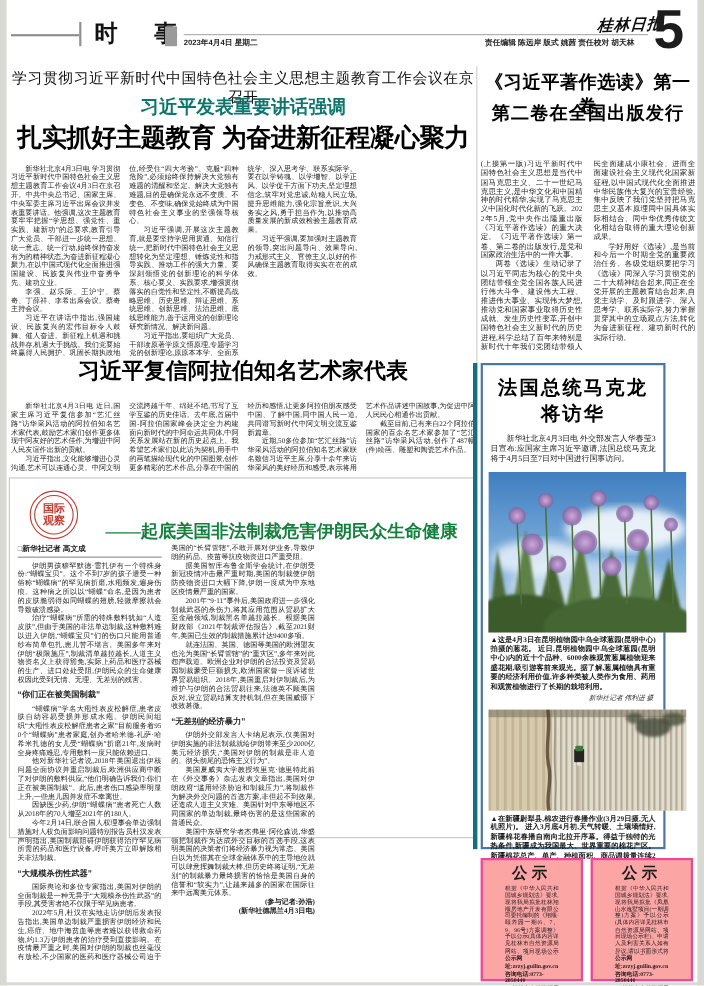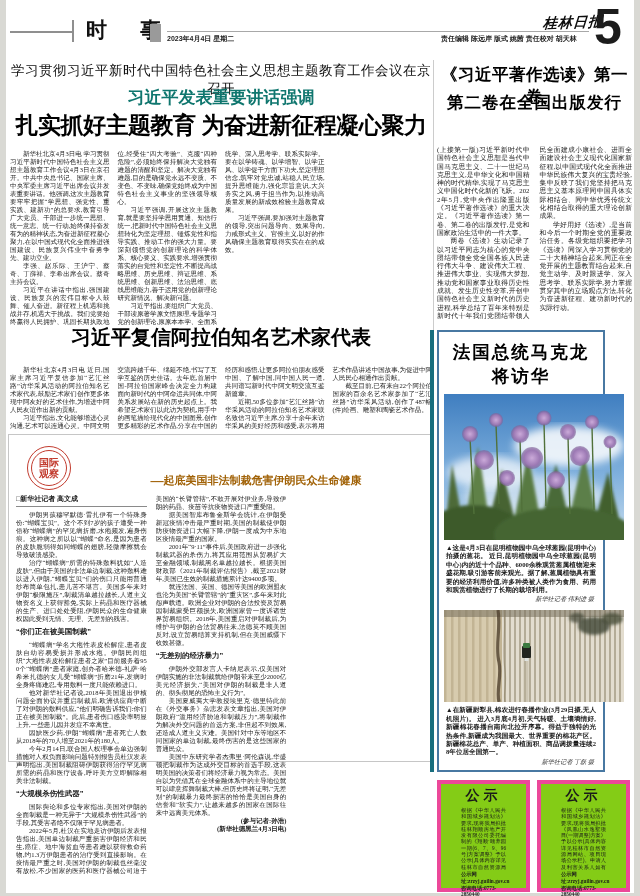--- a/index.html
+++ b/index.html
@@ -55,22 +55,22 @@
 
   
   .intl-box { position:absolute; left:8px; top:434px; width:424px; height:328px; border:1px solid #c6c6c6; background:#fff; }
   .intl-badge { position:absolute; left:18px; top:11px; width:44px; height:44px; border:1px solid #c23b2e;
                 border-radius:50%; display:flex; align-items:center; justify-content:center; }
   .badge-inner { width:36px; height:36px; border:1px solid #c23b2e; border-radius:50%; color:#c23b2e;
                  font-weight:bold; font-size:10px; line-height:11px; text-align:center; display:flex;
                  flex-direction:column; justify-content:center; font-family:"Liberation Sans",sans-serif; }
   .intl-title { position:absolute; left:80px; right:8px; top:8px; text-align:center; font-size:20px;
                 font-weight:bold; letter-spacing:3px; color:#3a3a42; }
-  .intl-subtitle { position:absolute; left:80px; right:8px; top:38px; text-align:center; font-size:11px;
-                   font-weight:bold; font-family:Liberation Mono, monospace; color:#a16207; }
+  .intl-subtitle { position:absolute; left:80px; right:8px; top:38px; text-align:center; font-size:16px;
+                   font-weight:bold; font-family:Liberation Serif, serif; color:#15803d; }
   .intl-cols { position:absolute; left:7px; top:60px; width:410px; height:390px; column-count:3; column-gap:9px; }
 
   
   .works-h1 { position:absolute; left:437px; top:64px; width:195px; font-size:16.5px; font-weight:bold;
               letter-spacing:0.5px; color:#000; }
   .works-h2 { position:absolute; left:437px; top:92px; width:195px; font-size:16.5px; font-weight:bold;
               letter-spacing:1px; color:#000; }
   .works-body { position:absolute; left:437px; top:146px; width:195px; height:180px; column-count:2;
                 column-gap:10px; font-size:6.8px; line-height:8.3px; }
 
@@ -81,21 +81,21 @@
               background:#fff; padding:3px 5px; }
   .macron-h { margin-top:5px; text-align:center; font-size:17.5px; font-weight:bold; letter-spacing:2px; color:#000; }
   .macron-body { margin:7px 2px 0; font-size:7.2px; line-height:9.2px; text-align:justify;
                  text-indent:2em; word-break:break-all; }
   .photo { display:block; margin:6px auto 0; }
   .caption { margin:4px 2px 0; font-size:6.6px; line-height:8.4px; font-weight:bold; text-align:justify;
              word-break:break-all; }
   .credit { margin:1px 4px 0; text-align:right; font-style:italic; font-size:6.2px; color:#333; }
 
   
-  .notice { position:absolute; top:780px; width:93px; height:112px; border:4px solid #ec4899; background:#84cc16; padding:2px 20px; }
+  .notice { position:absolute; top:780px; width:93px; height:112px; border:2px solid #ec4899; background:#fca5a5; padding:2px 20px; }
   .notice-1 { left:437px; } .notice-2 { left:537px; }
   .notice-title { text-align:center; font-size:14px; font-weight:bold; letter-spacing:4px; margin:1px 0 2px; }
   .notice-body { font-size:5.2px; line-height:6.3px; text-align:justify; word-break:break-all;
                  height:63px; overflow:hidden; }
   .notice-foot { font-size:5.3px; line-height:6.8px; font-weight:bold; margin-top:1px; }
   .notice-foot .right { text-align:right; }
 </style>
 </head>
 <body>
 
@@ -171,20 +171,21 @@
   <p class="noindent">(上接第一版)习近平新时代中国特色社会主义思想是当代中国马克思主义、二十一世纪马克思主义,是中华文化和中国精神的时代精华,实现了马克思主义中国化时代化新的飞跃。2022年5月,党中央作出隆重出版《习近平著作选读》的重大决定。《习近平著作选读》第一卷、第二卷的出版发行,是党和国家政治生活中的一件大事。</p>
   <p>两卷《选读》生动记录了以习近平同志为核心的党中央团结带领全党全国各族人民进行伟大斗争、建设伟大工程、推进伟大事业、实现伟大梦想,推动党和国家事业取得历史性成就、发生历史性变革,开创中国特色社会主义新时代的历史进程,科学总结了百年来特别是新时代十年我们党团结带领人民全面建成小康社会、进而全面建设社会主义现代化国家新征程,以中国式现代化全面推进中华民族伟大复兴的宝贵经验,集中反映了我们党坚持把马克思主义基本原理同中国具体实际相结合、同中华优秀传统文化相结合取得的重大理论创新成果。</p>
   <p>学好用好《选读》,是当前和今后一个时期全党的重要政治任务。各级党组织要把学习《选读》同深入学习贯彻党的二十大精神结合起来,同正在全党开展的主题教育结合起来,自觉主动学、及时跟进学、深入思考学、联系实际学,努力掌握贯穿其中的立场观点方法,转化为奋进新征程、建功新时代的实际行动。</p>
 </div>
 
 <div class="v-div"></div>
 <div class="teal-bar"></div>
 
 <div class="blue-box">
   <div class="macron-h">法国总统马克龙将访华</div>
+  <div class="macron-body">新华社北京4月3日电 外交部发言人华春莹3日宣布:应国家主席习近平邀请,法国总统马克龙将于4月5日至7日对中国进行国事访问。</div>
 
   <svg class="photo" width="180" height="146" viewBox="0 0 180 146">
     <defs>
       <linearGradient id="sky" x1="0" y1="0" x2="0" y2="1">
         <stop offset="0" stop-color="#3f7ec0"></stop>
           <stop offset="0.55" stop-color="#7fb0dd"></stop>
           <stop offset="1" stop-color="#c8ddee"></stop>
       </linearGradient>
       <radialGradient id="bloom">
         <stop offset="0" stop-color="#cbaad9"></stop>

